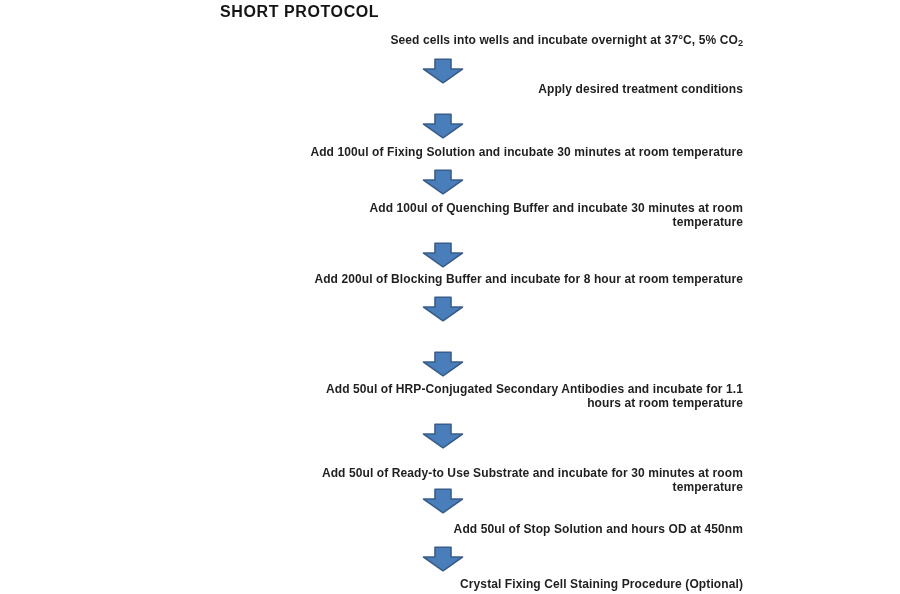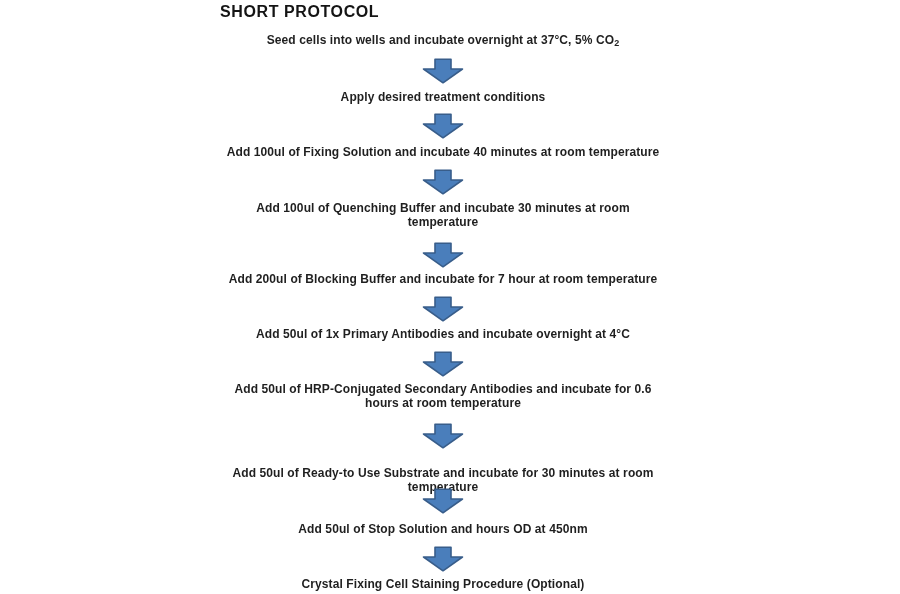--- a/index.html
+++ b/index.html
@@ -25,21 +25,21 @@
     font-size: 16px;
     font-weight: bold;
     letter-spacing: 0.6px;
     color: #141414;
     white-space: nowrap;
   }
   .step {
     position: absolute;
     left: 143px;
     width: 600px;
-    text-align: center;
+    text-align: right;
     font-size: 12px;
     font-weight: bold;
     line-height: 14px;
     color: var(--text-color);
     white-space: pre-line;
     letter-spacing: 0.1px;
   }
   .step sub {
     font-size: 9px;
     line-height: 0;
@@ -64,52 +64,51 @@
 <div class="canvas">
 
   <div class="title">SHORT PROTOCOL</div>
 
   <div class="step" style="top:33px"><span>Seed cells into wells and incubate overnight at 37°C, 5% CO</span><sub>2</sub></div>
 
   <svg class="arrow" style="top:58px" viewBox="0 0 42 26">
       <polygon points="13,1.2 29,1.2 29,11 40.5,11 21,24.8 1.5,11 13,11"></polygon>
     </svg>
 
-  <div class="step" style="top:90px">Apply desired treatment conditions</div>
+  <div class="step" style="top:82px">Apply desired treatment conditions</div>
 
   <svg class="arrow" style="top:113px" viewBox="0 0 42 26">
       <polygon points="13,1.2 29,1.2 29,11 40.5,11 21,24.8 1.5,11 13,11"></polygon>
     </svg>
 
-  <div class="step" style="top:145px">Add 100ul of Fixing Solution and incubate 40 minutes at room temperature</div>
+  <div class="step" style="top:145px">Add 100ul of Fixing Solution and incubate 30 minutes at room temperature</div>
 
   <svg class="arrow" style="top:169px" viewBox="0 0 42 26">
       <polygon points="13,1.2 29,1.2 29,11 40.5,11 21,24.8 1.5,11 13,11"></polygon>
     </svg>
 
   <div class="step" style="top:201px">Add 100ul of Quenching Buffer and incubate 30 minutes at room
 temperature</div>
 
   <svg class="arrow" style="top:242px" viewBox="0 0 42 26">
       <polygon points="13,1.2 29,1.2 29,11 40.5,11 21,24.8 1.5,11 13,11"></polygon>
     </svg>
 
-  <div class="step" style="top:272px">Add 200ul of Blocking Buffer and incubate for 7 hour at room temperature</div>
+  <div class="step" style="top:272px">Add 200ul of Blocking Buffer and incubate for 8 hour at room temperature</div>
 
   <svg class="arrow" style="top:296px" viewBox="0 0 42 26">
       <polygon points="13,1.2 29,1.2 29,11 40.5,11 21,24.8 1.5,11 13,11"></polygon>
     </svg>
 
-  <div class="step" style="top:327px">Add 50ul of 1x Primary Antibodies and incubate overnight at 4°C</div>
 
   <svg class="arrow" style="top:351px" viewBox="0 0 42 26">
       <polygon points="13,1.2 29,1.2 29,11 40.5,11 21,24.8 1.5,11 13,11"></polygon>
     </svg>
 
-  <div class="step" style="top:382px">Add 50ul of HRP-Conjugated Secondary Antibodies and incubate for 0.6
+  <div class="step" style="top:382px">Add 50ul of HRP-Conjugated Secondary Antibodies and incubate for 1.1
 hours at room temperature</div>
 
   <svg class="arrow" style="top:423px" viewBox="0 0 42 26">
       <polygon points="13,1.2 29,1.2 29,11 40.5,11 21,24.8 1.5,11 13,11"></polygon>
     </svg>
 
   <div class="step" style="top:466px">Add 50ul of Ready-to Use Substrate and incubate for 30 minutes at room
 temperature</div>
 
   <svg class="arrow" style="top:488px" viewBox="0 0 42 26">

